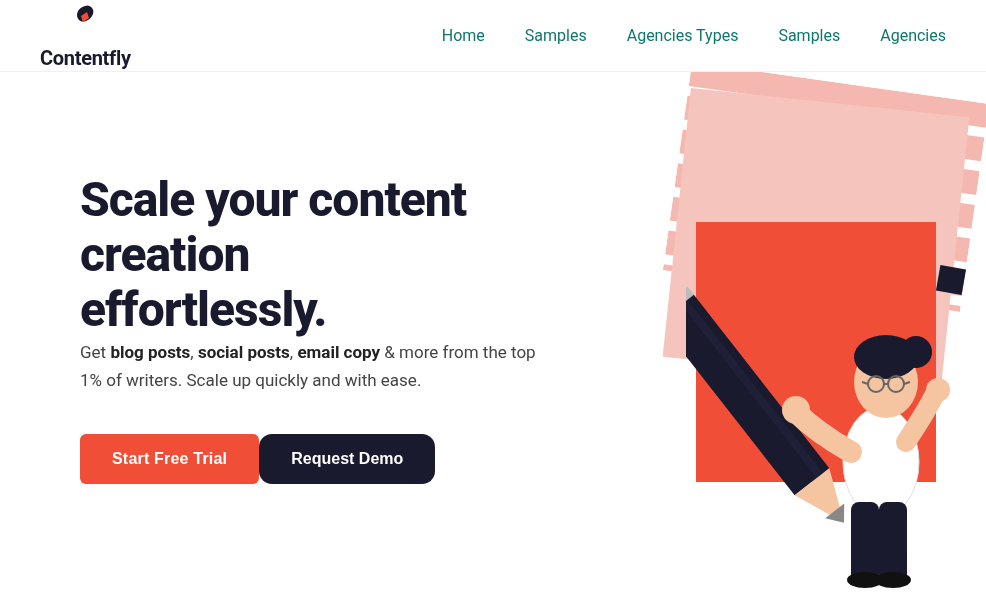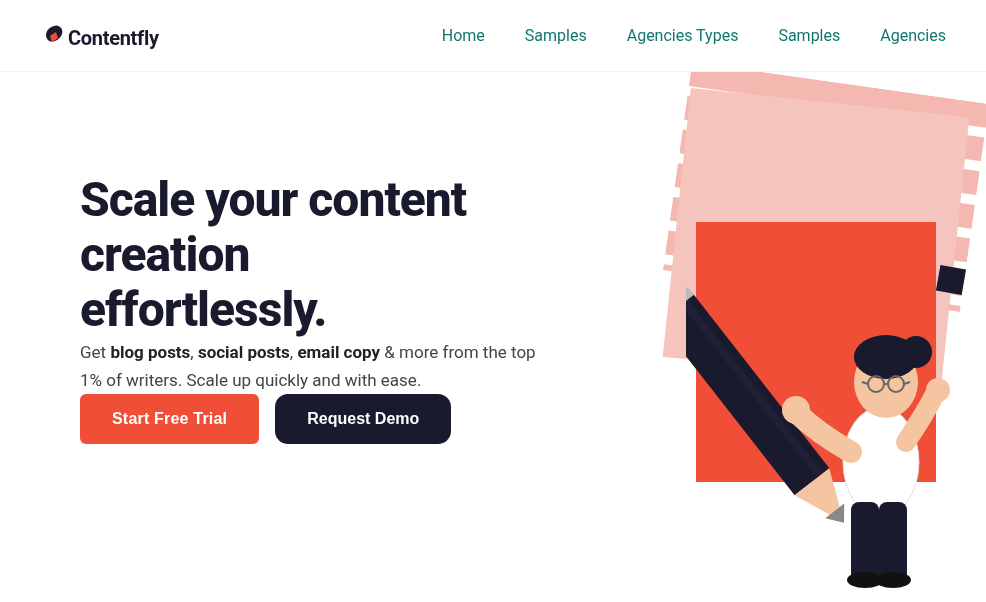--- a/index.html
+++ b/index.html
@@ -23,22 +23,23 @@
       align-items: center;
       justify-content: space-between;
       padding: 0 40px;
       height: 72px;
       background: #ffffff;
       border-bottom: 1px solid #f0f0f0;
     }
 
     .logo-container {
       display: flex;
-      align-items: flex-end;
-      gap: 0;
+      align-items: center;
+      gap: 16px;
+      flex-direction: column;
     }
 
     .logo-icon {
       width: 28px;
       height: 28px;
     }
 
     .logo-text {
       font-size: 20px;
       font-weight: 700;
@@ -80,31 +81,31 @@
       font-weight: 800;
       color: #1a1a2e;
       line-height: 1.15;
       letter-spacing: -1px;
     }
 
     .subtext {
       font-size: 17px;
       color: #444444;
       line-height: 1.65;
+      margin-bottom: 40px;
       max-width: 500px;
     }
 
     .subtext strong {
       font-weight: 700;
       color: #222222;
     }
 
     .cta-buttons {
       display: flex;
-      gap: 16px;
       align-items: flex-end;
     }
 
     .btn-primary {
       background: #f04e37;
       color: #ffffff;
       border: none;
       padding: 16px 32px;
       font-size: 16px;
       font-weight: 700;

